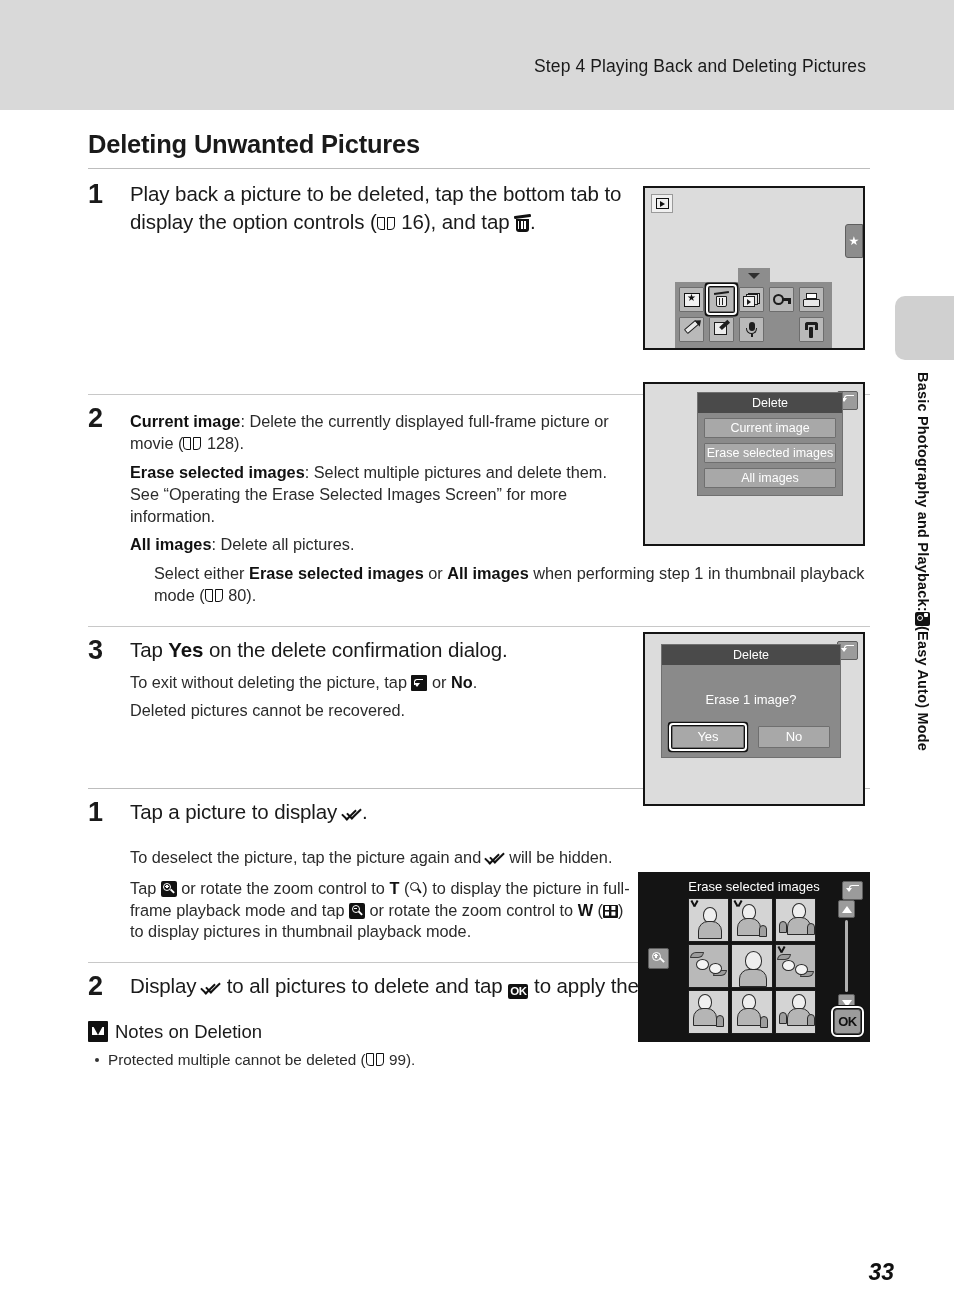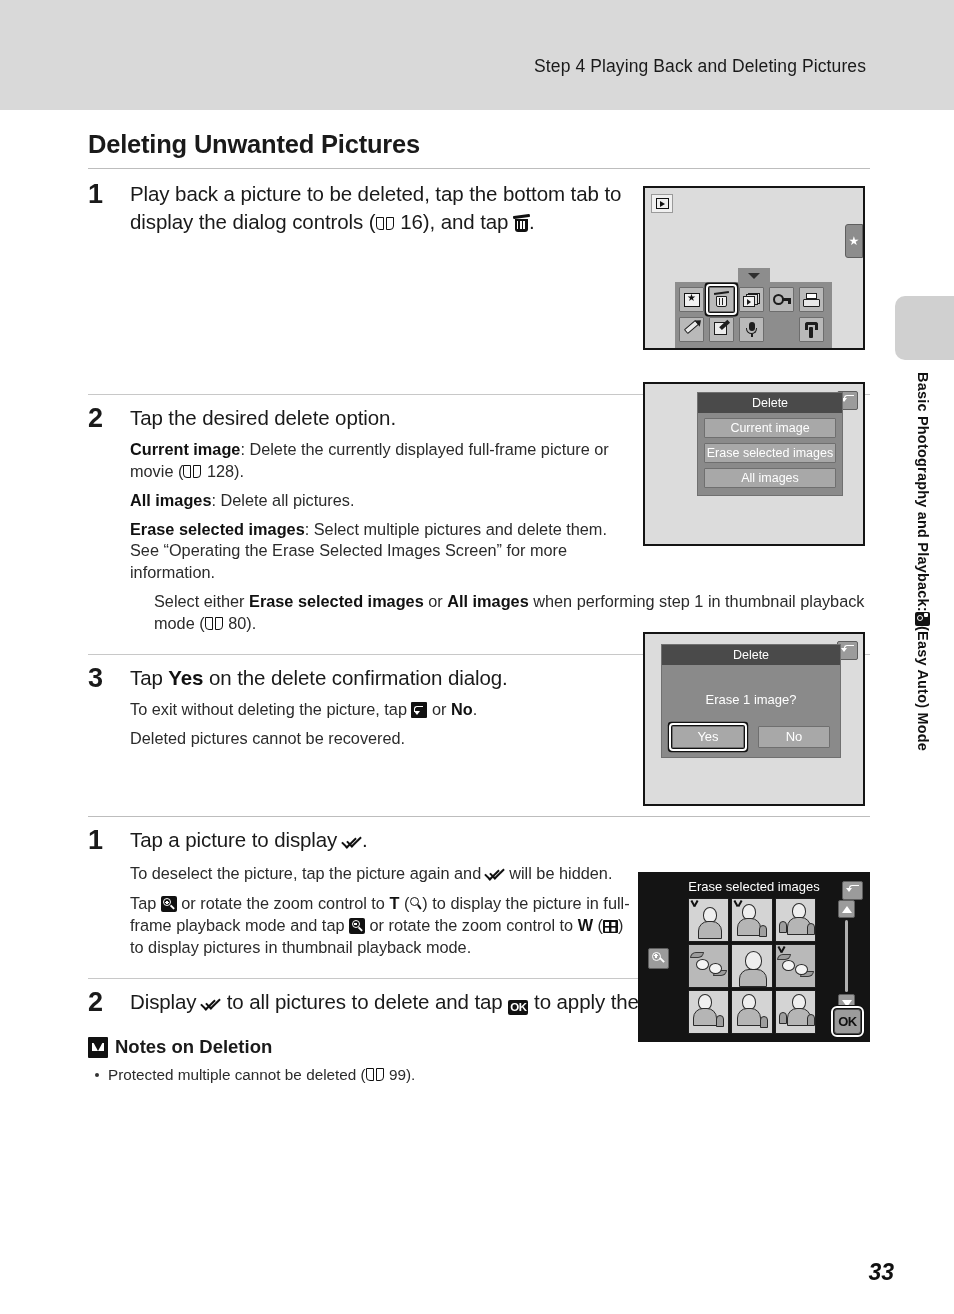--- a/index.html
+++ b/index.html
@@ -423,21 +423,21 @@
   .ok-btn{
     position:absolute;right:7px;bottom:6px;width:27px;height:25px;
     background:#9b9b9b;border:1px solid #4a4a4a;box-sizing:border-box;border-radius:3px;
     display:flex;align-items:center;justify-content:center;
     color:#111;font-weight:bold;font-size:13px;letter-spacing:-.6px;
     outline:2.2px solid #fff;outline-offset:1px;box-shadow:0 0 0 4px #111;
   }
 
   
   .notes-title{
-    font-size:18.5px;font-weight:bold;display:flex;align-items:center;margin-top:4px;
+    font-size:18.5px;font-weight:normal;display:flex;align-items:center;margin-top:4px;
   }
   .bullets{margin:7px 0 0 0;padding:0;list-style:none;font-size:15.3px;line-height:1.36;color:#2b2b2b;}
   .bullets li{position:relative;padding-left:20px;margin-bottom:4px;max-width:760px;}
   .bullets li:before{
     content:"";position:absolute;left:7px;top:8px;width:4px;height:4px;background:#333;border-radius:50%;
   }
 
   .page-num{
     position:absolute;right:60px;bottom:28px;
     font-size:23px;font-style:italic;font-weight:bold;color:#111;
@@ -458,43 +458,42 @@
 
 <div class="content">
 
   <h1 class="page-h1">Deleting Unwanted Pictures</h1>
   <div class="rule"></div>
 
   <div class="step" style="padding-top:11px;">
     <div class="step-num">1</div>
     <div class="step-body">
       <div class="step-head narrow">
-        <span>Play back a picture to be deleted, tap the bottom tab to display the dialog controls (</span><span class="book ico"></span> <span>16</span><span>), and tap </span><span class="trash ico"><span class="lid"></span><span class="can"></span></span><span>.</span>
+        <span>Play back a picture to be deleted, tap the bottom tab to display the option controls (</span><span class="book ico"></span> <span>16</span><span>), and tap </span><span class="trash ico"><span class="lid"></span><span class="can"></span></span><span>.</span>
       </div>
     </div>
   </div>
 
   <div style="height:150px;"></div>
   <div class="rule thin"></div>
 
   <div class="step">
     <div class="step-num">2</div>
     <div class="step-body">
-      <div class="step-head">Tap the desired delete option.</div>
 
       <div class="step-sub narrow">
         <b>Current image</b><span>: Delete the currently displayed full-frame picture or movie (</span><span class="book ico"></span> <span>128</span><span>).</span>
       </div>
 
       <div class="step-sub narrow">
+        <b>Erase selected images</b><span>: Select multiple pictures and delete them. See “Operating the Erase Selected Images Screen” for more information.</span>
+      </div>
+
+      <div class="step-sub narrow">
         <b>All images</b><span>: Delete all pictures.</span>
-      </div>
-
-      <div class="step-sub narrow">
-        <b>Erase selected images</b><span>: Select multiple pictures and delete them. See “Operating the Erase Selected Images Screen” for more information.</span>
       </div>
 
       <div class="step-sub" style="max-width:760px;margin-left:24px;">
         <span>Select either </span><b>Erase selected images</b><span> or </span><b>All images</b><span> when performing step 1 in thumbnail playback mode (</span><span class="book ico"></span> <span>80</span><span>).</span>
       </div>
     </div>
   </div>
 
   <div style="height:10px;"></div>
   <div class="rule thin"></div>
@@ -515,21 +514,21 @@
   <div style="height:58px;"></div>
 
   <div class="rule" style="margin-top:8px;"></div>
 
   <div class="step">
     <div class="step-num">1</div>
     <div class="step-body">
       <div class="step-head narrow">
         <span>Tap a picture to display </span><span class="check-ico"></span><span>.</span>
       </div>
-      <div class="step-sub narrow" style="margin-top:9px;">
+      <div class="step-sub narrow" style="margin-top:21px;">
         <span>To deselect the picture, tap the picture again and </span><span class="check-ico"></span><span> will be hidden.</span>
       </div>
       <div class="step-sub narrow" style="margin-top:9px;">
         <span>Tap </span><span class="zoomin-ico"><span class="lens"></span><span class="hndl"></span></span><span> or rotate the zoom control to </span><b>T</b><span> (</span><span class="tele-ico"><span class="c"></span><span class="s"></span></span><span>) to display the picture in full-frame playback mode and tap </span><span class="zoomout-ico"><span class="lens"></span><span class="hndl"></span></span><span> or rotate the zoom control to </span><b>W</b><span> (</span><span class="wide-ico"></span><span>) to display pictures in thumbnail playback mode.</span>
       </div>
     </div>
   </div>
 
   <div style="height:10px;"></div>
   <div class="rule thin"></div>

